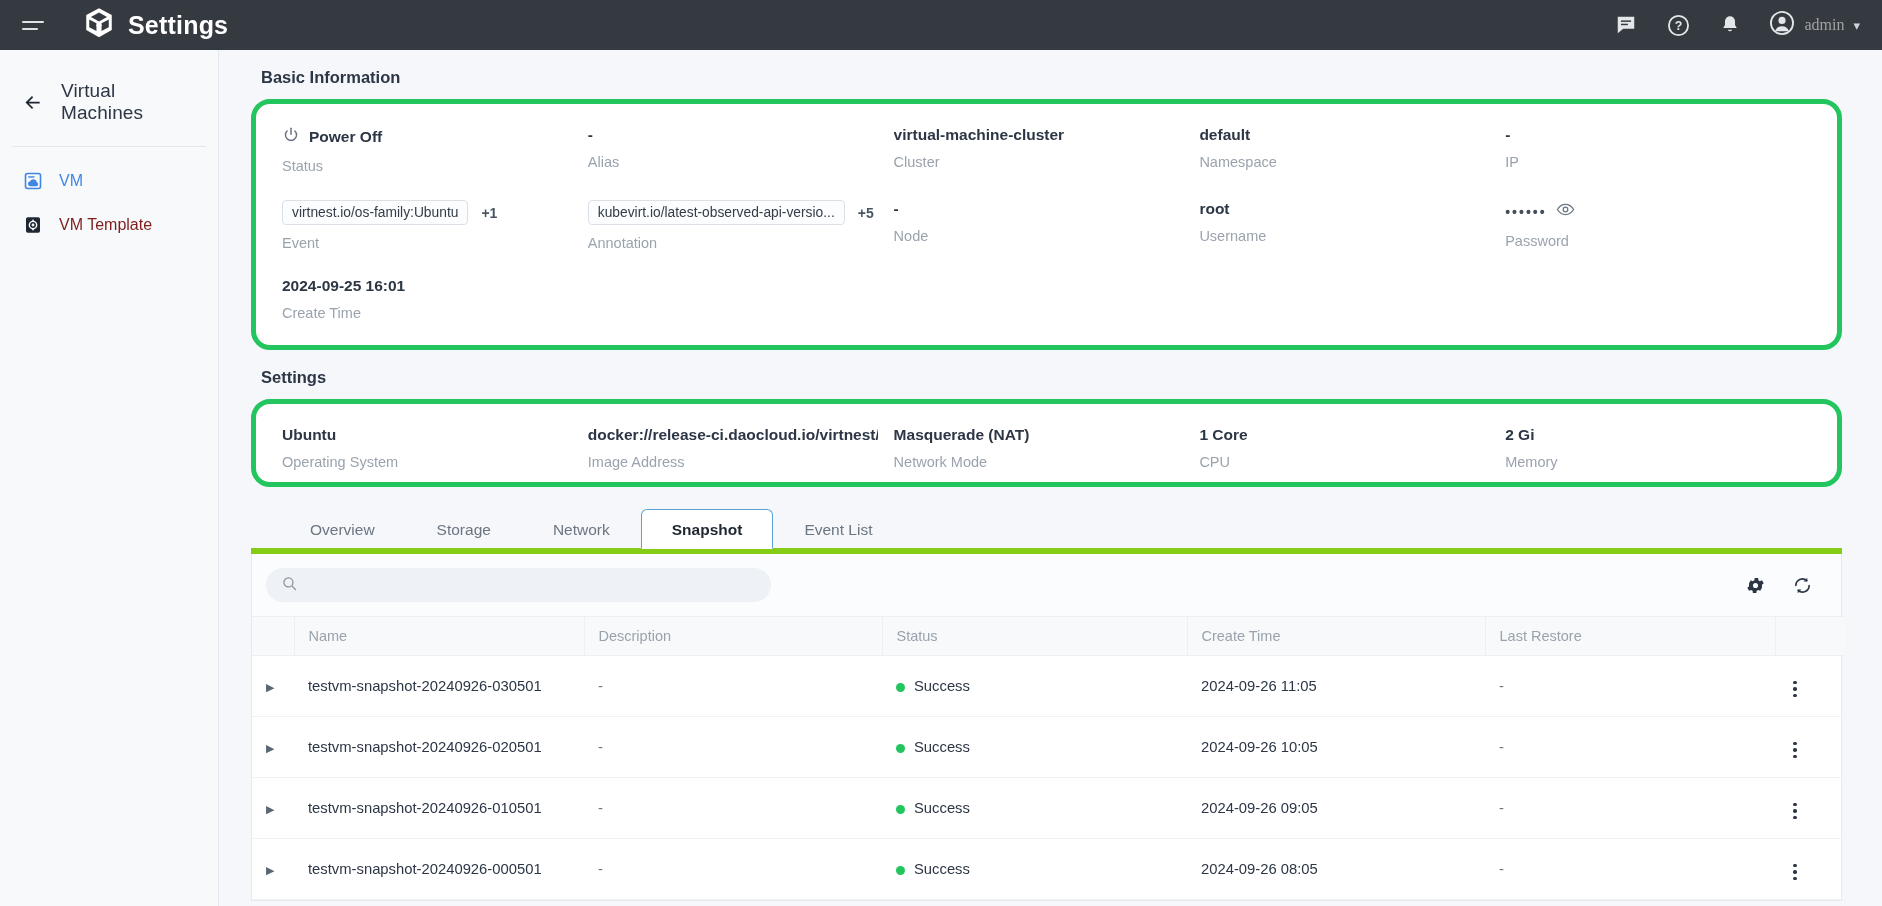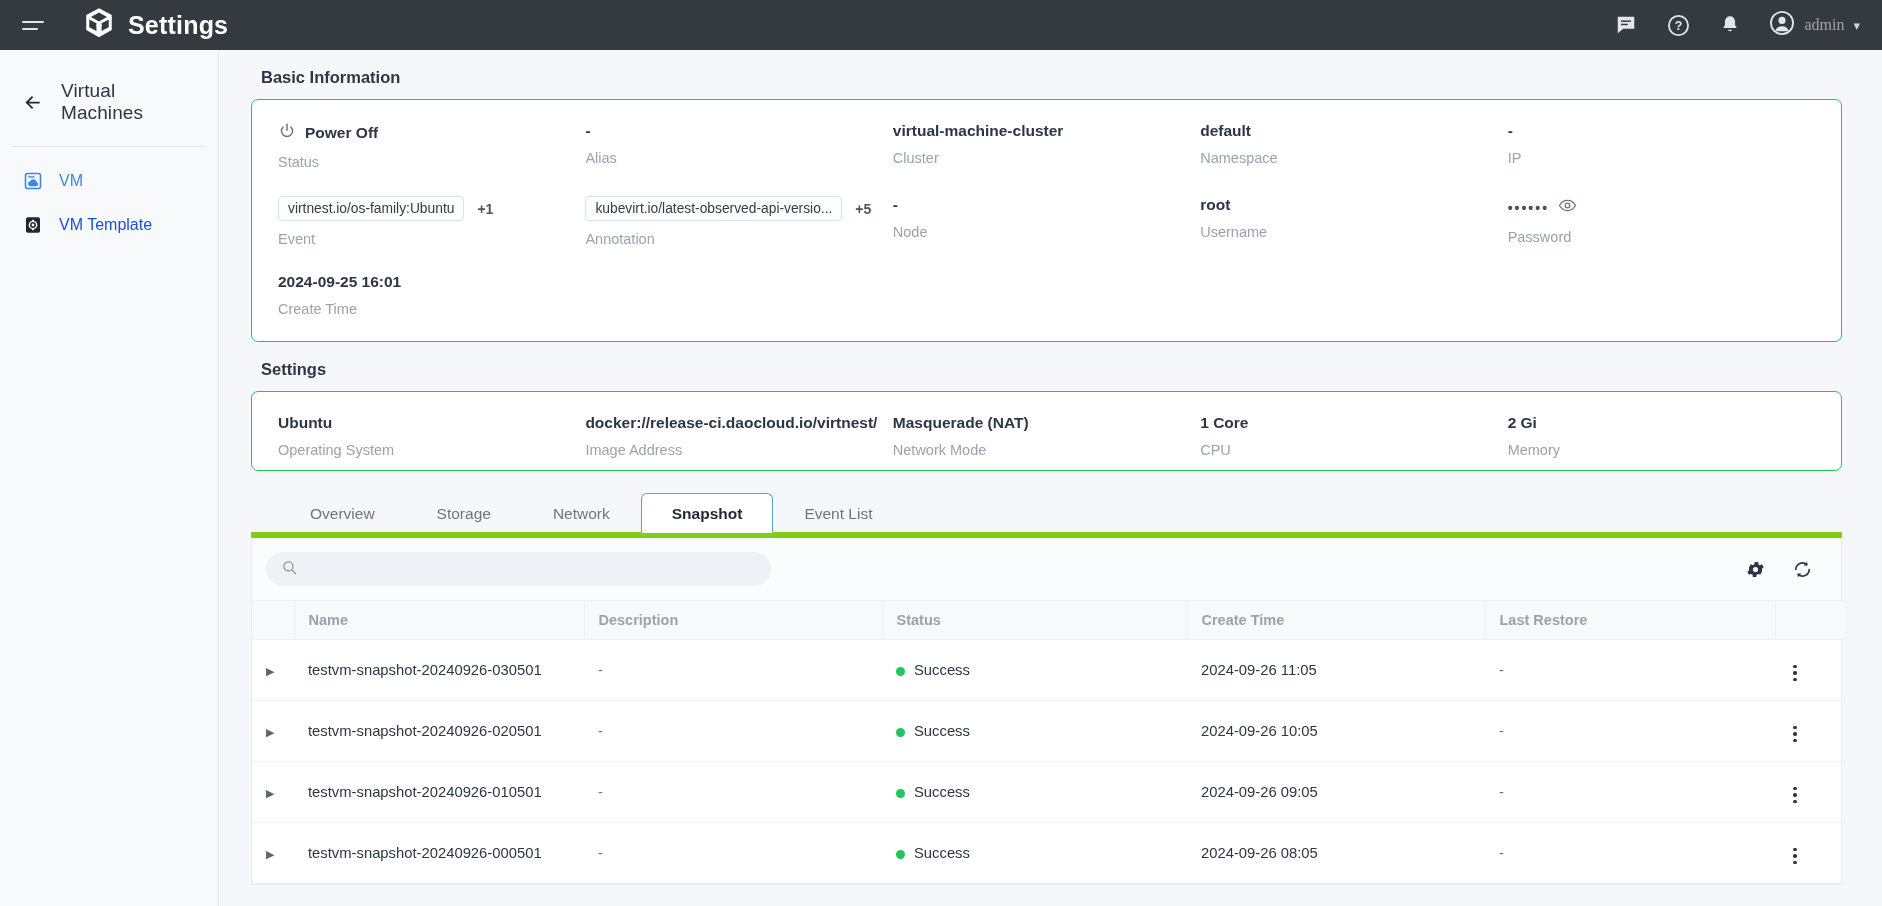--- a/index.html
+++ b/index.html
@@ -33,29 +33,29 @@
   .body-wrap { display: flex; height: 856px; }
 
   
   .sidebar { width: 219px; background: #f7f9fb; border-right: 1px solid #e3e8ee;
     flex-shrink: 0; padding-top: 20px; }
   .side-head { display: flex; align-items: center; gap: 18px; padding: 10px 22px 22px 22px; }
   .back-arrow { cursor: pointer; display: flex; align-items: center; }
   .side-title { font-size: 19px; font-weight: 400; color: #2c3645; letter-spacing: .1px; }
   .side-div { height: 1px; background: #e3e8ee; margin: 0 12px 12px 12px; }
   .side-item { display: flex; align-items: center; gap: 15px; padding: 11px 22px;
-    cursor: pointer; font-size: 16px; color: #1d4ed8; }
+    cursor: pointer; font-size: 16px; color: #7f1d1d; }
   .side-item.active { color: #3f87e5; }
   .side-ico { width: 22px; height: 22px; display: flex; align-items: center; justify-content: center; }
 
   
   .main { flex: 1; overflow: hidden; padding: 0 40px 0 32px; }
   .sec-title { font-size: 16.5px; font-weight: 700; color: #2c3645;
     padding: 18px 0 12px 10px; }
-  .card { background: #fff; border: 1px solid #22c55e; border-radius: 7px;
+  .card { background: #fff; border: 5px solid #22c55e; border-radius: 19px;
     padding: 22px 26px 24px 26px; }
 
   .row { display: flex; }
   .row + .row { margin-top: 26px; }
   .field { flex: 1 1 0; min-width: 0; padding-right: 16px; }
   .fval { font-size: 15.5px; color: #2c3645; font-weight: 600; white-space: nowrap;
     overflow: hidden; text-overflow: ellipsis; display: flex; align-items: center; gap: 9px; }
   .flabel { font-size: 14.5px; color: #9aa3ad; margin-top: 10px; }
   .chip { display: inline-block; border: 1px solid #dbe0e6; border-radius: 4px;
     background: #fcfdfe; padding: 4px 9px; font-size: 13.8px; font-weight: 400;
@@ -80,21 +80,21 @@
   .toolbar { display: flex; align-items: center; padding: 14px 20px 14px 14px;
     background: #fbfcfd; }
   .search { flex: 0 0 505px; height: 34px; background: #eef1f5; border-radius: 17px;
     display: flex; align-items: center; padding: 0 15px; gap: 10px; cursor: text; }
   .search input { border: none; outline: none; background: transparent; flex: 1;
     font-size: 14.5px; color: #2c3645; font-family: inherit; }
   .tool-icons { margin-left: auto; display: flex; align-items: center; gap: 26px; padding-right: 8px; }
   .tool-ico { cursor: pointer; display: flex; }
 
   table { width: 100%; border-collapse: collapse; table-layout: fixed; }
-  thead th { background: #f7f9fb; font-size: 14.5px; font-weight: 700; color: #9aa3ad;
+  thead th { background: #f7f9fb; font-size: 14.5px; font-weight: 400; color: #9aa3ad;
     text-align: left; padding: 11px 14px; border-top: 1px solid #edf0f3;
     border-bottom: 1px solid #edf0f3; border-right: 1px solid #edf0f3; }
   thead th:last-child { border-right: none; }
   tbody td { font-size: 14.8px; color: #2c3645; padding: 15px 14px;
     border-bottom: 1px solid #f0f2f5; }
   .c-exp { width: 42px; padding-left: 18px; padding-right: 0; }
   .c-name { width: 290px; }
   .c-desc { width: 298px; }
   .c-status { width: 305px; }
   .c-time { width: 298px; }

